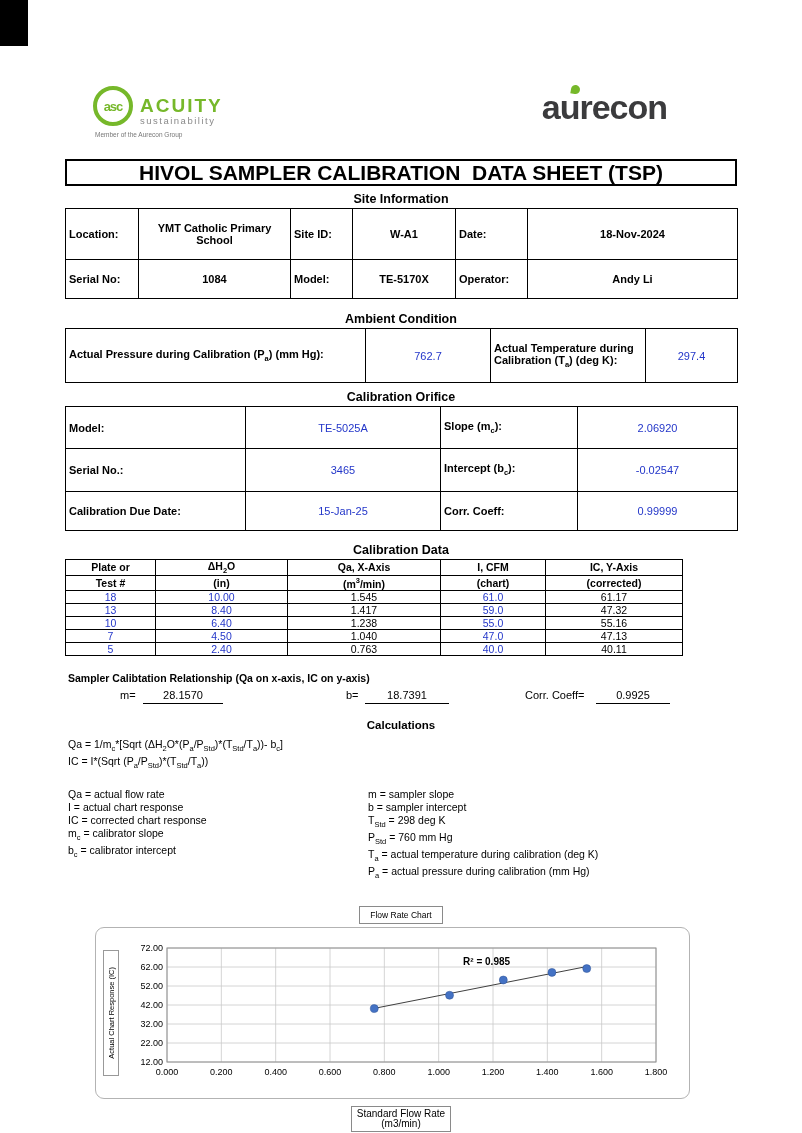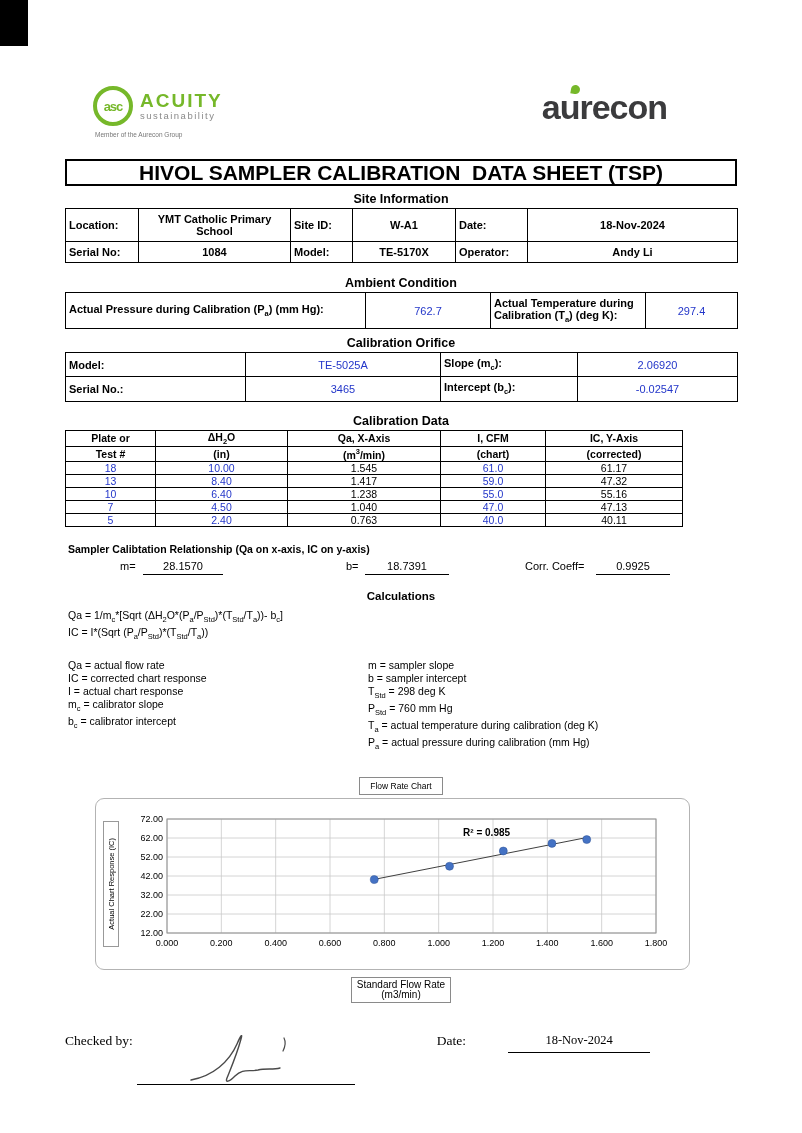--- a/index.html
+++ b/index.html
@@ -7,38 +7,38 @@
   body {
     width:802px; height:1133px; position:relative; overflow:hidden;
     font-family:"Liberation Sans", sans-serif; color:#000;
   }
   .corner-mark { position:absolute; left:0; top:0; width:28px; height:46px; background:#000; }
   .content { position:absolute; left:65px; top:0; width:672px; }
 
   
   .logo-row { margin-top:86px; height:56px; display:flex; justify-content:space-between; align-items:flex-start; padding:0 70px 0 28px; }
   .acuity { display:flex; flex-direction:column; }
-  .acuity-top { display:flex; align-items:center; gap:7px; }
+  .acuity-top { display:flex; align-items:flex-end; gap:7px; }
   .acuity-mark { width:40px; height:40px; border-radius:50%; border:4px solid #76b82a; display:flex; align-items:center; justify-content:center; }
   .acuity-mark span { color:#76b82a; font-weight:bold; font-size:13px; letter-spacing:-1px; }
   .acuity-name { color:#76b82a; font-weight:bold; font-size:19px; letter-spacing:2px; line-height:18px; }
   .acuity-sub { color:#8a8a8a; font-size:9.5px; letter-spacing:1.5px; }
   .acuity-member { color:#777; font-size:6.5px; margin-top:5px; margin-left:2px; }
   .aurecon { position:relative; margin-top:4px; }
   .aurecon-word { color:#3b3b3d; font-weight:bold; font-size:34px; letter-spacing:-1px; line-height:34px; }
   .aurecon-accent { position:absolute; left:29px; top:-5px; width:9px; height:9px; background:#76b82a; border-radius:50% 50% 0 50%; transform:rotate(100deg); }
 
   
   .title-box { margin-top:17px; border:2.5px solid #000; height:27px; display:flex; align-items:center; justify-content:center;
                font-weight:bold; font-size:21px; white-space:pre-wrap; }
   .sec-h { font-weight:bold; font-size:12.5px; text-align:center; margin-top:6px; }
 
   
   table.tbl { border-collapse:collapse; width:672px; table-layout:fixed; margin-top:2px; }
-  table.tbl td { border:1.5px solid #000; font-size:11px; padding:4px 3px; overflow:hidden; }
+  table.tbl td { border:1.5px solid #000; font-size:11px; padding:13px 3px; overflow:hidden; }
   td.lbl { font-weight:bold; text-align:left; }
   td.val { font-weight:bold; text-align:center; }
   .blue { color:#2336c9; }
   .site-tbl td { height:16px; }
   .amb-tbl td { height:34px; vertical-align:middle; }
   .amb-tbl td.val { font-weight:normal; }
   .ori-tbl td { height:19px; }
   .ori-tbl td.val { font-weight:normal; }
 
   table.data-tbl { border-collapse:collapse; width:617px; table-layout:fixed; margin-top:2px; }
@@ -166,20 +166,26 @@
       <td class="val blue">TE-5025A</td>
       <td class="lbl">Slope (m<sub>c</sub>):</td>
       <td class="val blue">2.06920</td>
     </tr>
     <tr>
       <td class="lbl">Serial No.:</td>
       <td class="val blue">3465</td>
       <td class="lbl">Intercept (b<sub>c</sub>):</td>
       <td class="val blue">-0.02547</td>
     </tr>
+    <tr>
+      <td class="lbl">Calibration Due Date:</td>
+      <td class="val blue">15-Jan-25</td>
+      <td class="lbl">Corr. Coeff:</td>
+      <td class="val blue">0.99999</td>
+    </tr>
   </tbody>
     </table>
 
   <div class="sec-h" style="margin-top:12px">Calibration Data</div>
   <table class="data-tbl">
     <colgroup>
         <col style="width:90px">
         <col style="width:132px">
         <col style="width:153px">
         <col style="width:105px">
@@ -249,22 +255,22 @@
   </div>
 
   <div class="calc-h">Calculations</div>
   <div class="formulas">
     <div>Qa = 1/m<sub>c</sub>*[Sqrt (ΔH<sub>2</sub>O*(P<sub>a</sub>/P<sub>Std</sub>)*(T<sub>Std</sub>/T<sub>a</sub>))- b<sub>c</sub>]</div>
     <div>IC = I*(Sqrt (P<sub>a</sub>/P<sub>Std</sub>)*(T<sub>Std</sub>/T<sub>a</sub>))</div>
   </div>
   <div class="defs">
     <div class="defs-col-left">
       <div>Qa = actual flow rate</div>
+      <div>I = actual chart response</div>
       <div>IC = corrected chart response</div>
-      <div>I = actual chart response</div>
       <div>m<sub>c</sub> = calibrator slope</div>
       <div>b<sub>c</sub> = calibrator intercept</div>
     </div>
     <div class="defs-col-right">
       <div>m = sampler slope</div>
       <div>b  = sampler intercept</div>
       <div>T<sub>Std</sub> = 298 deg K</div>
       <div>P<sub>Std</sub> = 760 mm Hg</div>
       <div>T<sub>a</sub> = actual temperature during calibration (deg K)</div>
       <div>P<sub>a</sub> = actual pressure during calibration (mm Hg)</div>

